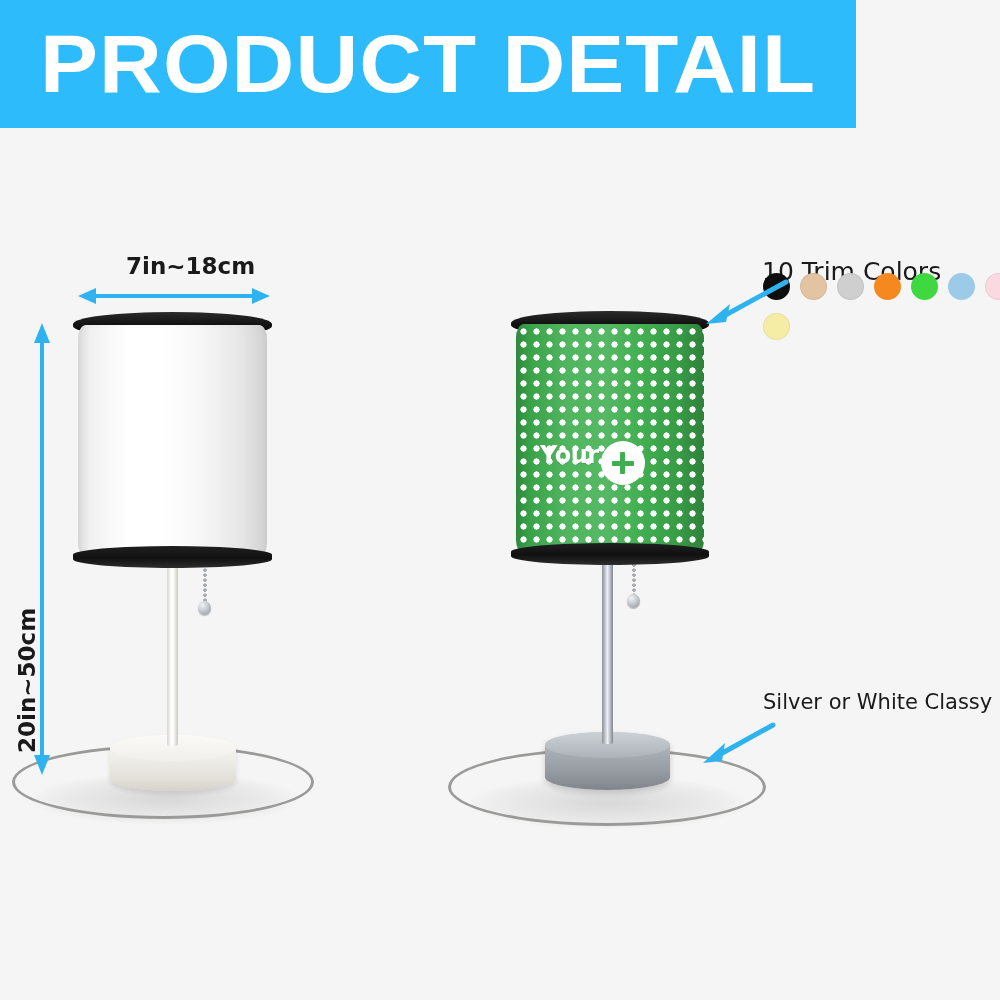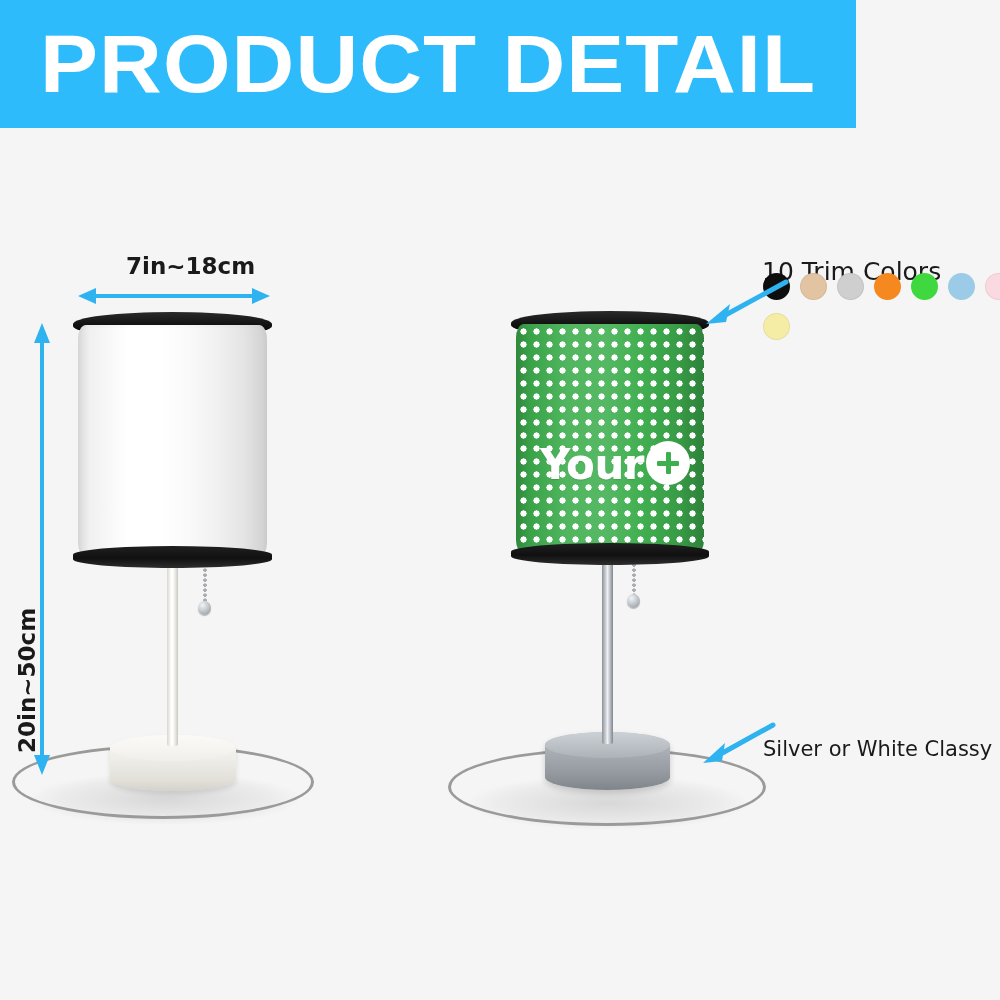--- a/index.html
+++ b/index.html
@@ -173,21 +173,21 @@
     border-radius: 50%;
     background: radial-gradient(ellipse at center, rgba(0,0,0,0.12) 0%, rgba(0,0,0,0.04) 55%, rgba(0,0,0,0) 72%);
   }
 
   
   .design-art {
     position: absolute;
     color: #ffffff;
     font-family: "DejaVu Sans", sans-serif;
     font-weight: bold;
-    font-size: 42px;
+    font-size: 24px;
     line-height: 0.98;
     text-shadow: 0 1px 1px rgba(0,0,0,0.12);
     letter-spacing: -0.5px;
   }
   .design-line { display: block; }
   .design-plus {
     position: absolute;
     width: 44px;
     height: 44px;
     border-radius: 50%;
@@ -210,21 +210,20 @@
     width: 5px; height: 22px;
   }
 
   
   .anno-text {
     position: absolute;
     color: #1a1a1a;
     font-family: "DejaVu Sans", sans-serif;
     font-size: 21px;
     white-space: nowrap;
-    margin-top: 47px;
   }
   .dim-text {
     position: absolute;
     color: #1a1a1a;
     font-family: "DejaVu Sans", sans-serif;
     font-size: 23px;
     font-weight: bold;
     white-space: nowrap;
   }
   .dim-text-vert {

